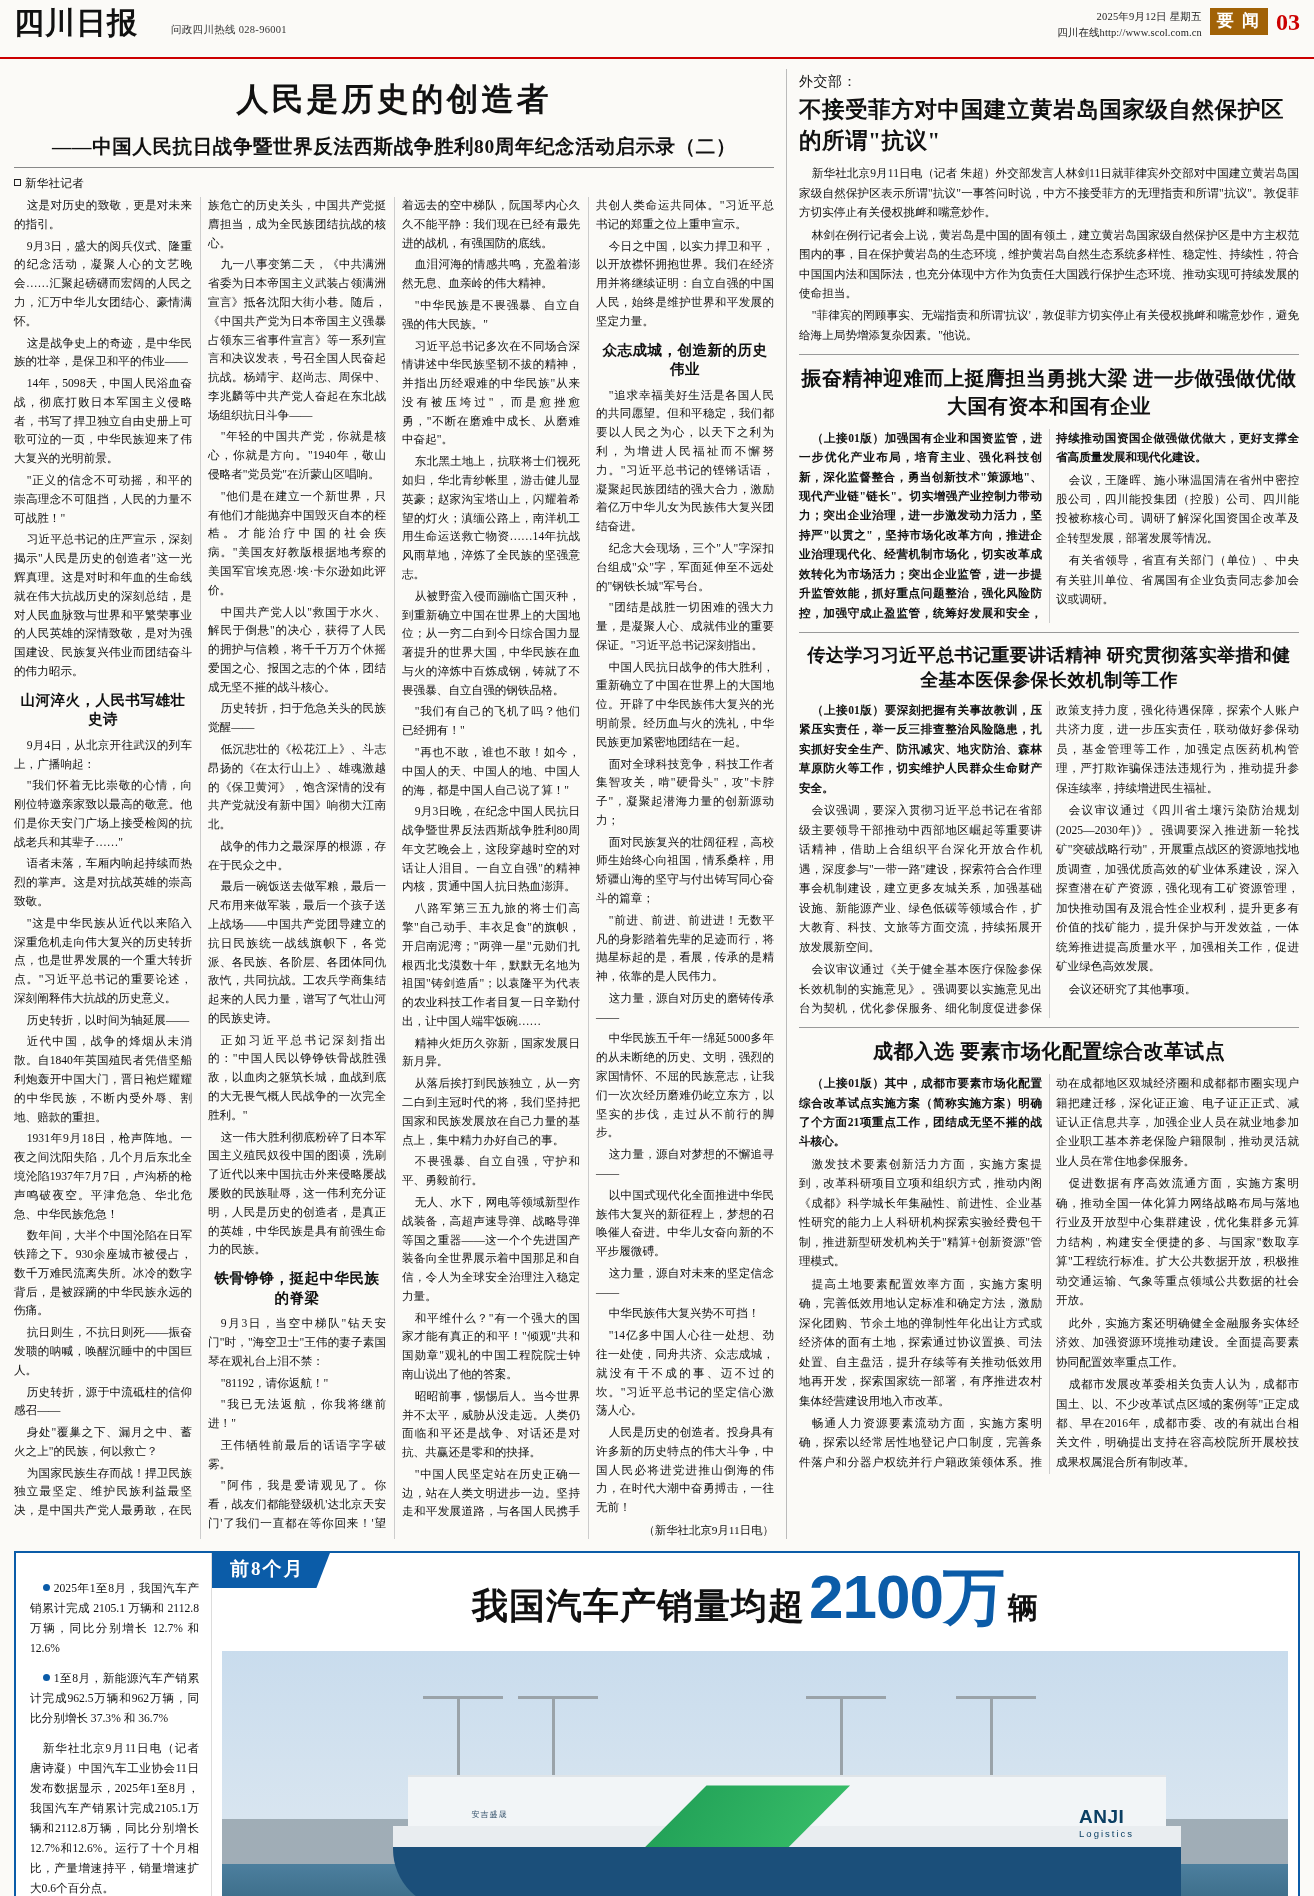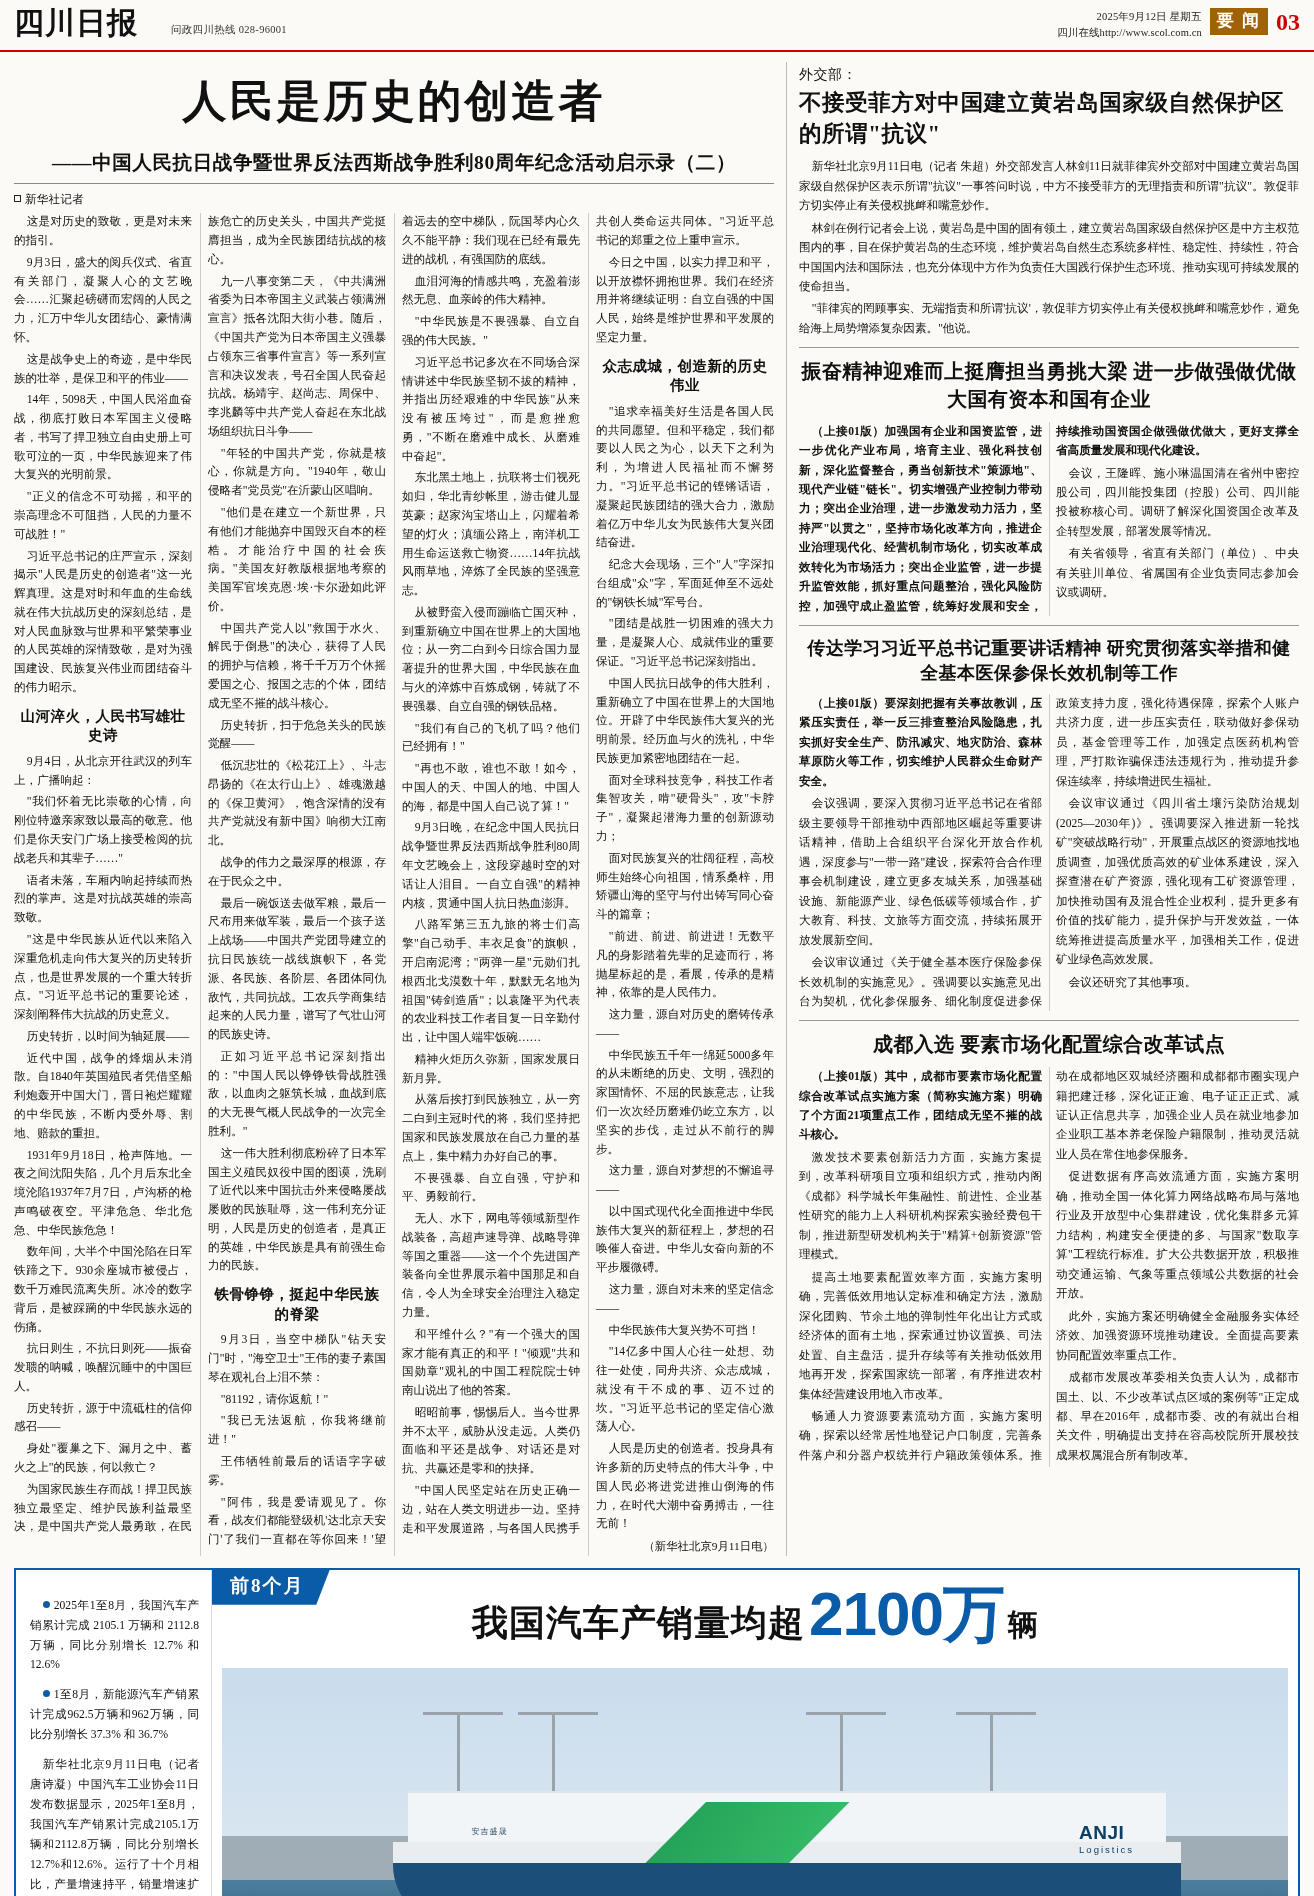--- a/index.html
+++ b/index.html
@@ -17,21 +17,21 @@
     background: #fbfaf7;
     padding: 0;
   }
 
   
   .masthead {
     display: flex;
     align-items: flex-start;
     padding: 8px 14px 4px 14px;
     border-bottom: 2px solid #c00;
-    height: 52px;
+    height: 59px;
   }
   .logo-zone { display:flex; align-items: baseline; gap: 10px; }
   .paper-name {
     font-family: "Liberation Serif", serif;
     font-size: 30px;
     font-weight: bold;
     letter-spacing: 1px;
     color: #111;
     line-height: 1;
   }
@@ -79,26 +79,26 @@
     padding: 10px 14px 0 14px;
     gap: 10px;
   }
   .left-zone { width: 760px; }
   .vrule { width: 1px; background: #bbb; margin: 0 2px; }
   .right-zone { width: 500px; }
 
   
   .headline-main {
     text-align: center;
-    font-size: 44px;
+    font-size: 32px;
     font-weight: bold;
     letter-spacing: 3px;
-    margin: 14px 0 22px 0;
+    margin: 14px 0 13px 0;
     line-height: 1.18;
-    font-family: Liberation Serif, serif;
+    font-family: Liberation Mono, monospace;
   }
   .headline-sub {
     text-align: center;
     font-size: 19.5px;
     font-weight: bold;
     letter-spacing: 0.6px;
     margin-bottom: 8px;
     line-height: 1.3;
   }
   .rule-thin { border-top: 1px solid #888; margin: 6px 0 8px 0; }
@@ -311,21 +311,21 @@
   <div class="body-wrap">
 
     <div class="left-zone">
       <div class="headline-main">人民是历史的创造者</div>
       <div class="headline-sub">——中国人民抗日战争暨世界反法西斯战争胜利80周年纪念活动启示录（二）</div>
       <div class="rule-thin"></div>
       <div class="byline"><span class="sq"></span><span>新华社记者</span></div>
 
       <div class="cols4" id="lead-cols">
           <p class="">这是对历史的致敬，更是对未来的指引。</p>
-          <p class="">9月3日，盛大的阅兵仪式、省直有关部门，凝聚人心的文艺晚会……汇聚起磅礴而宏阔的人民之力，汇万中华儿女团结心、豪情满怀。</p>
+          <p class="">9月3日，盛大的阅兵仪式、隆重的纪念活动，凝聚人心的文艺晚会……汇聚起磅礴而宏阔的人民之力，汇万中华儿女团结心、豪情满怀。</p>
           <p class="">这是战争史上的奇迹，是中华民族的壮举，是保卫和平的伟业——</p>
           <p class="">14年，5098天，中国人民浴血奋战，彻底打败日本军国主义侵略者，书写了捍卫独立自由史册上可歌可泣的一页，中华民族迎来了伟大复兴的光明前景。</p>
           <p class="">"正义的信念不可动摇，和平的崇高理念不可阻挡，人民的力量不可战胜！"</p>
           <p class="">习近平总书记的庄严宣示，深刻揭示"人民是历史的创造者"这一光辉真理。这是对时和年血的生命线就在伟大抗战历史的深刻总结，是对人民血脉致与世界和平繁荣事业的人民英雄的深情致敬，是对为强国建设、民族复兴伟业而团结奋斗的伟力昭示。</p>
           <div class="sub-head">山河淬火，人民书写雄壮史诗</div>
           <p class="">9月4日，从北京开往武汉的列车上，广播响起：</p>
           <p class="">"我们怀着无比崇敬的心情，向刚位特邀亲家致以最高的敬意。他们是你天安门广场上接受检阅的抗战老兵和其辈子……"</p>
           <p class="">语者未落，车厢内响起持续而热烈的掌声。这是对抗战英雄的崇高致敬。</p>
           <p class="">"这是中华民族从近代以来陷入深重危机走向伟大复兴的历史转折点，也是世界发展的一个重大转折点。"习近平总书记的重要论述，深刻阐释伟大抗战的历史意义。</p>
           <p class="">历史转折，以时间为轴延展——</p>

